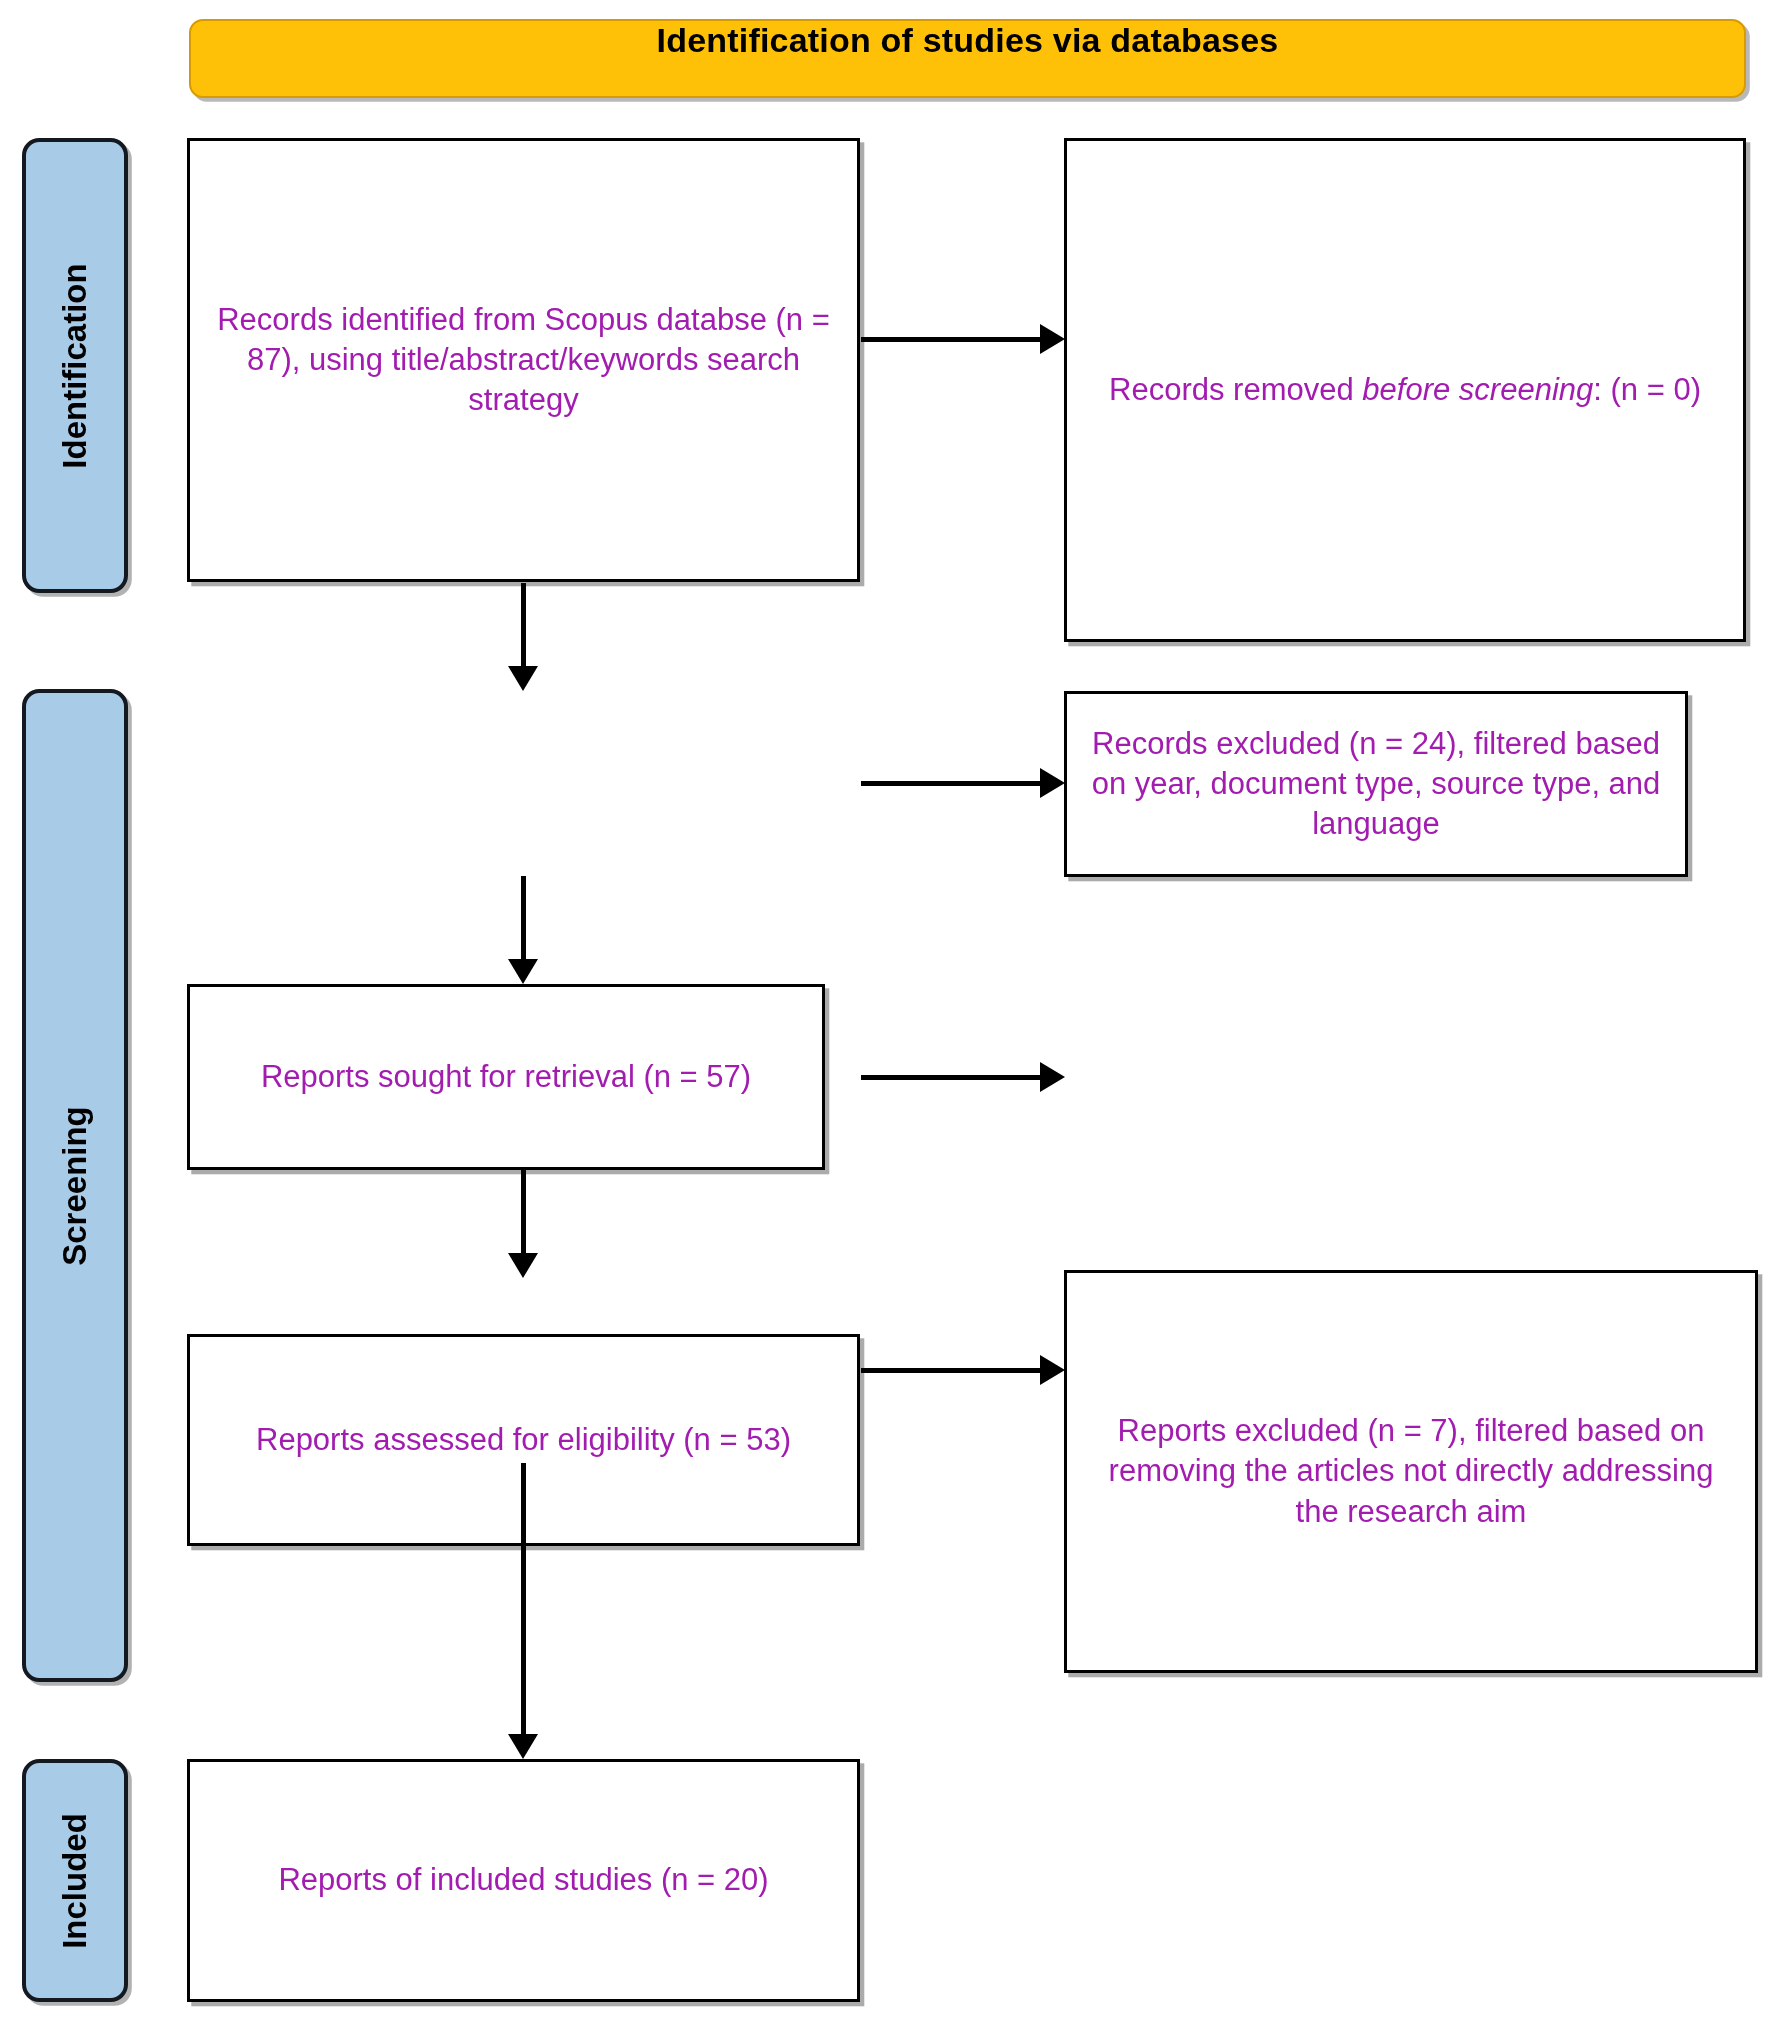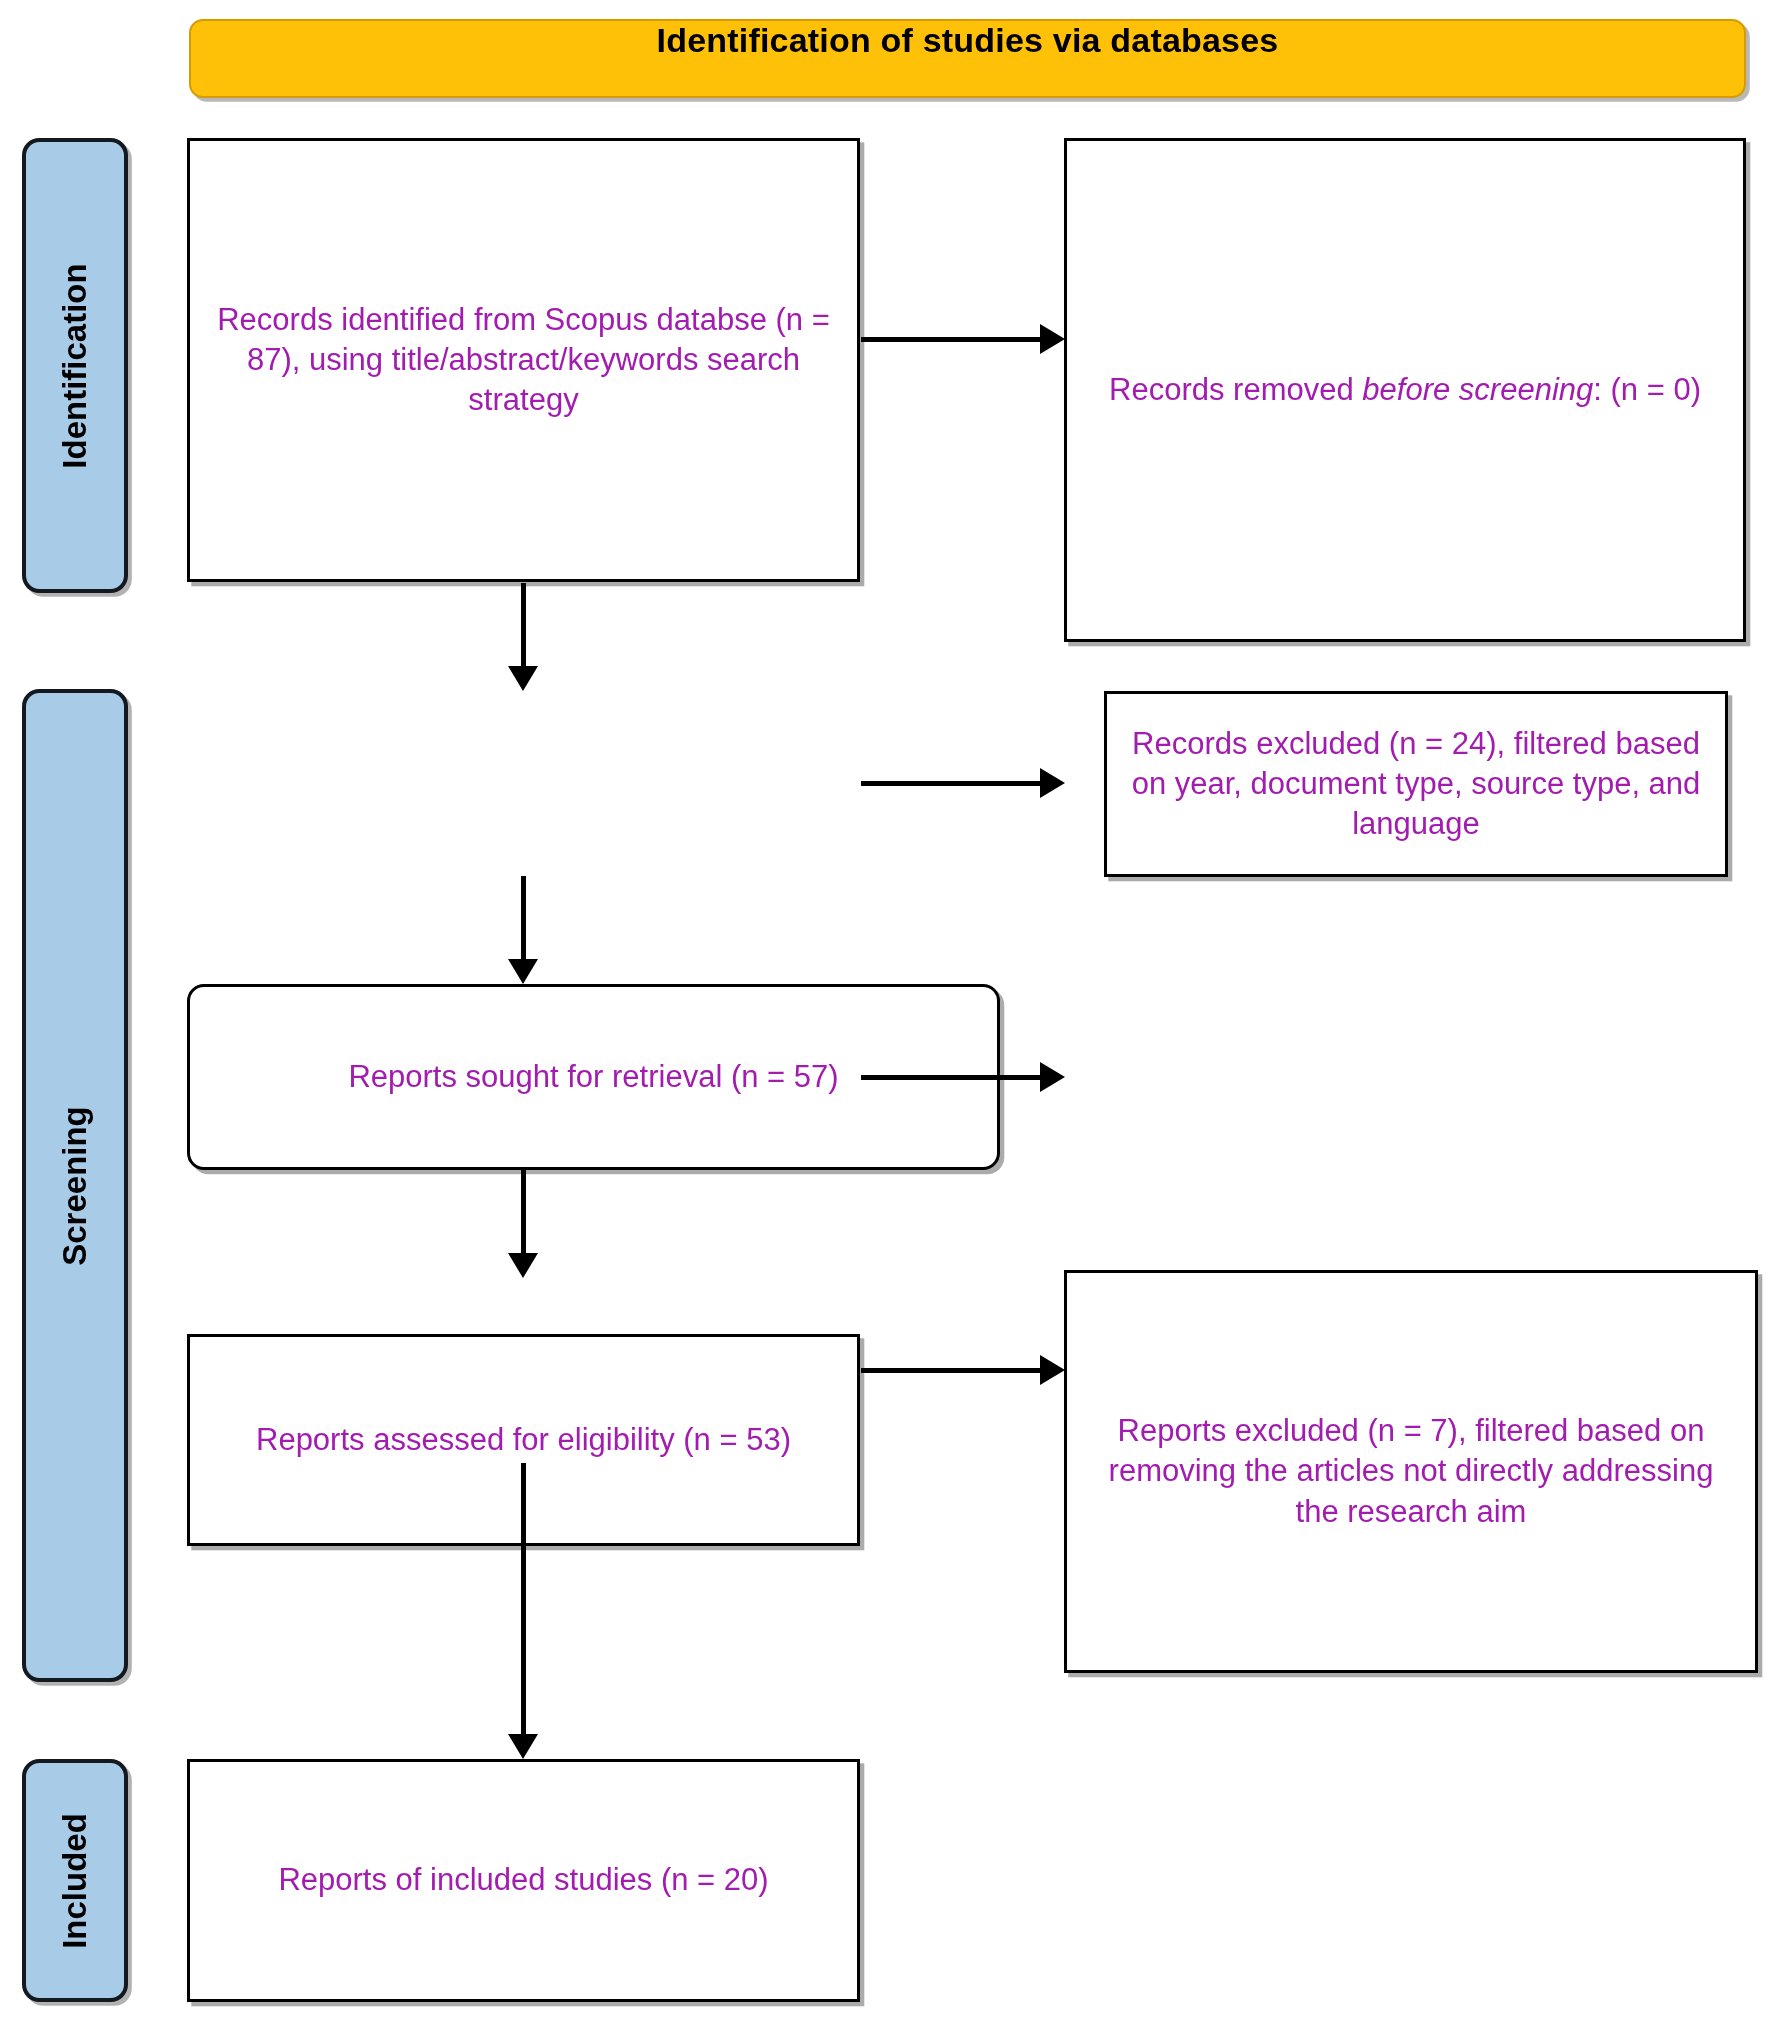--- a/index.html
+++ b/index.html
@@ -86,27 +86,27 @@
     line-height: 1.30;
     color: #a21caf;
     text-align: center;
     width: 100%;
   }
   .box-text em { font-style: italic; }
 
   
   #box-identified        { left: 187px; top: 138px;  width: 673px; height: 444px; }
   #box-screened          { left: 187px; top: 691px; width: 673px; height: 186px; }
-  #box-sought            { left: 187px; top: 984px; width: 813px; height: 186px; border-radius: 17px; }
+  #box-sought            { left: 187px; top: 984px; width: 638px; height: 186px; }
   #box-assessed          { left: 187px; top: 1334px; width: 673px; height: 212px; }
   #box-included-studies  { left: 187px; top: 1759px; width: 673px; height: 243px; }
 
   
   #box-removed           { left: 1064px; top: 138px;  width: 682px; height: 504px; justify-content: center; }
-  #box-excluded-screen   { left: 1064px; top: 691px; width: 624px; height: 186px; margin-left: 40px; }
+  #box-excluded-screen   { left: 1064px; top: 691px; width: 624px; height: 186px; }
   #box-not-retrieved     { left: 1064px; top: 984px; width: 717px; height: 186px; }
   #box-excluded-elig     { left: 1064px; top: 1270px; width: 694px; height: 403px; }
 
   
   .arrow-v, .arrow-h {
     position: absolute;
   }
   .arrow-v .shaft {
     position: absolute;
     left: 50%;

